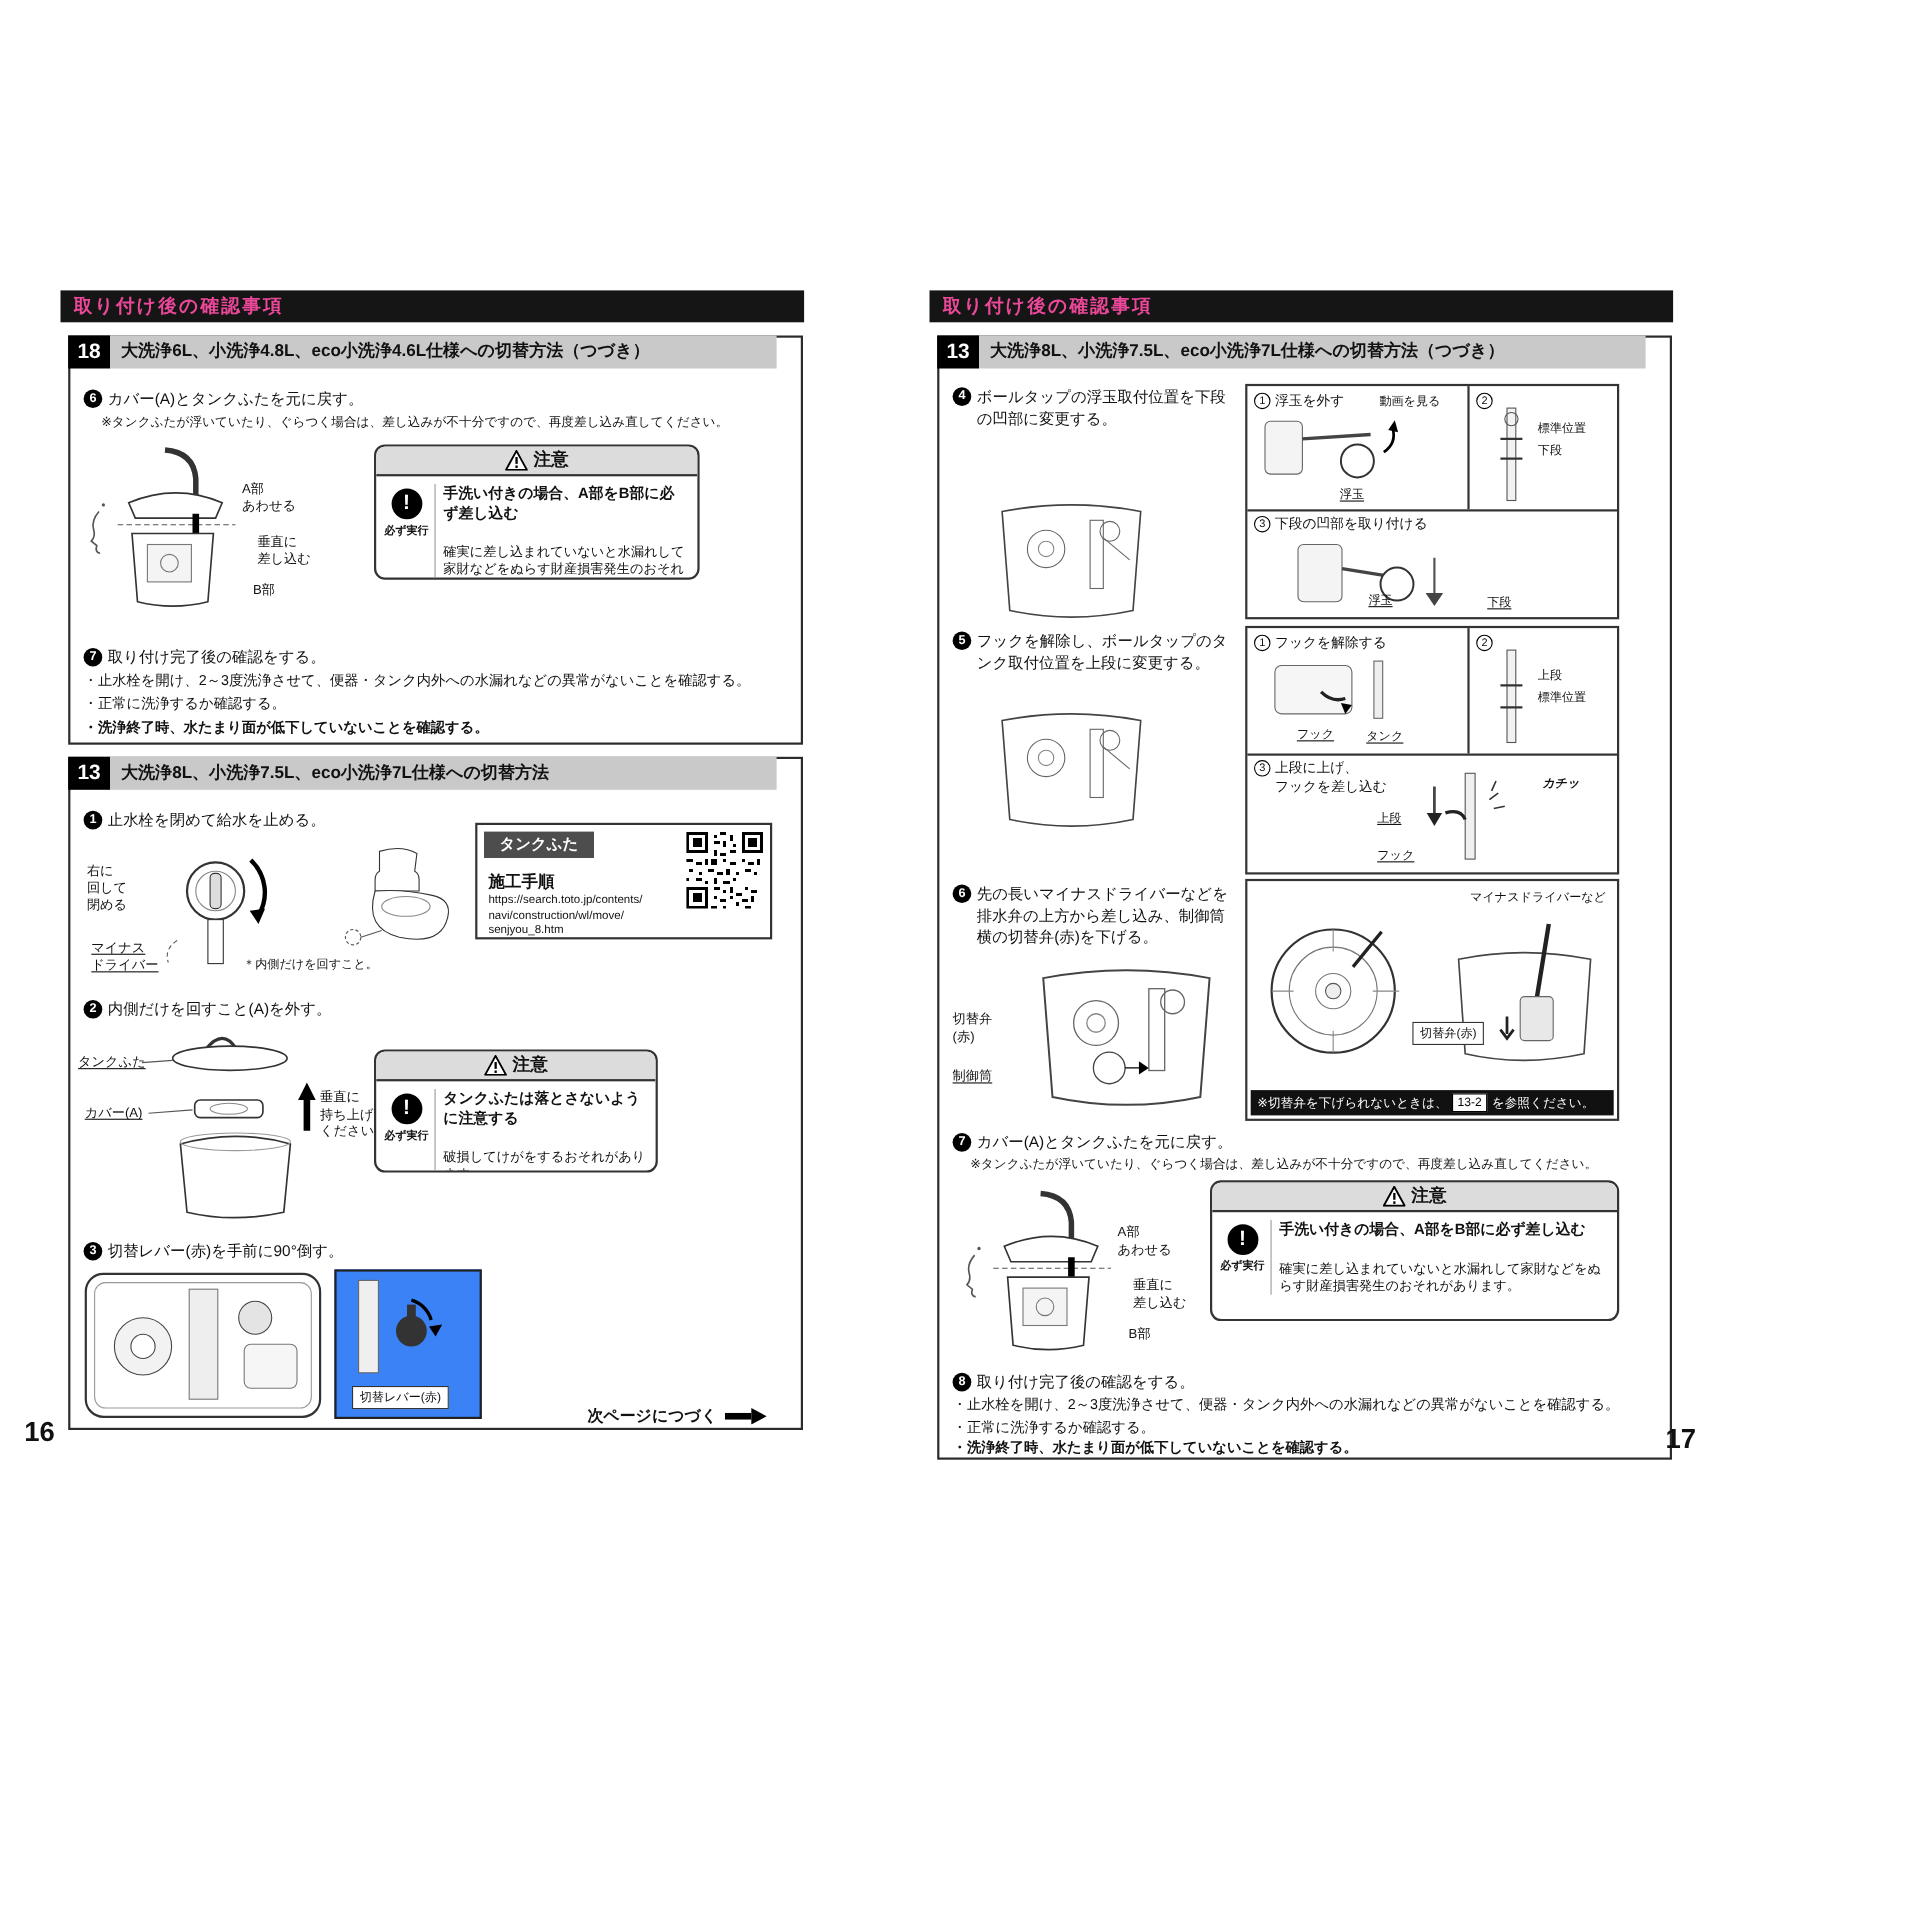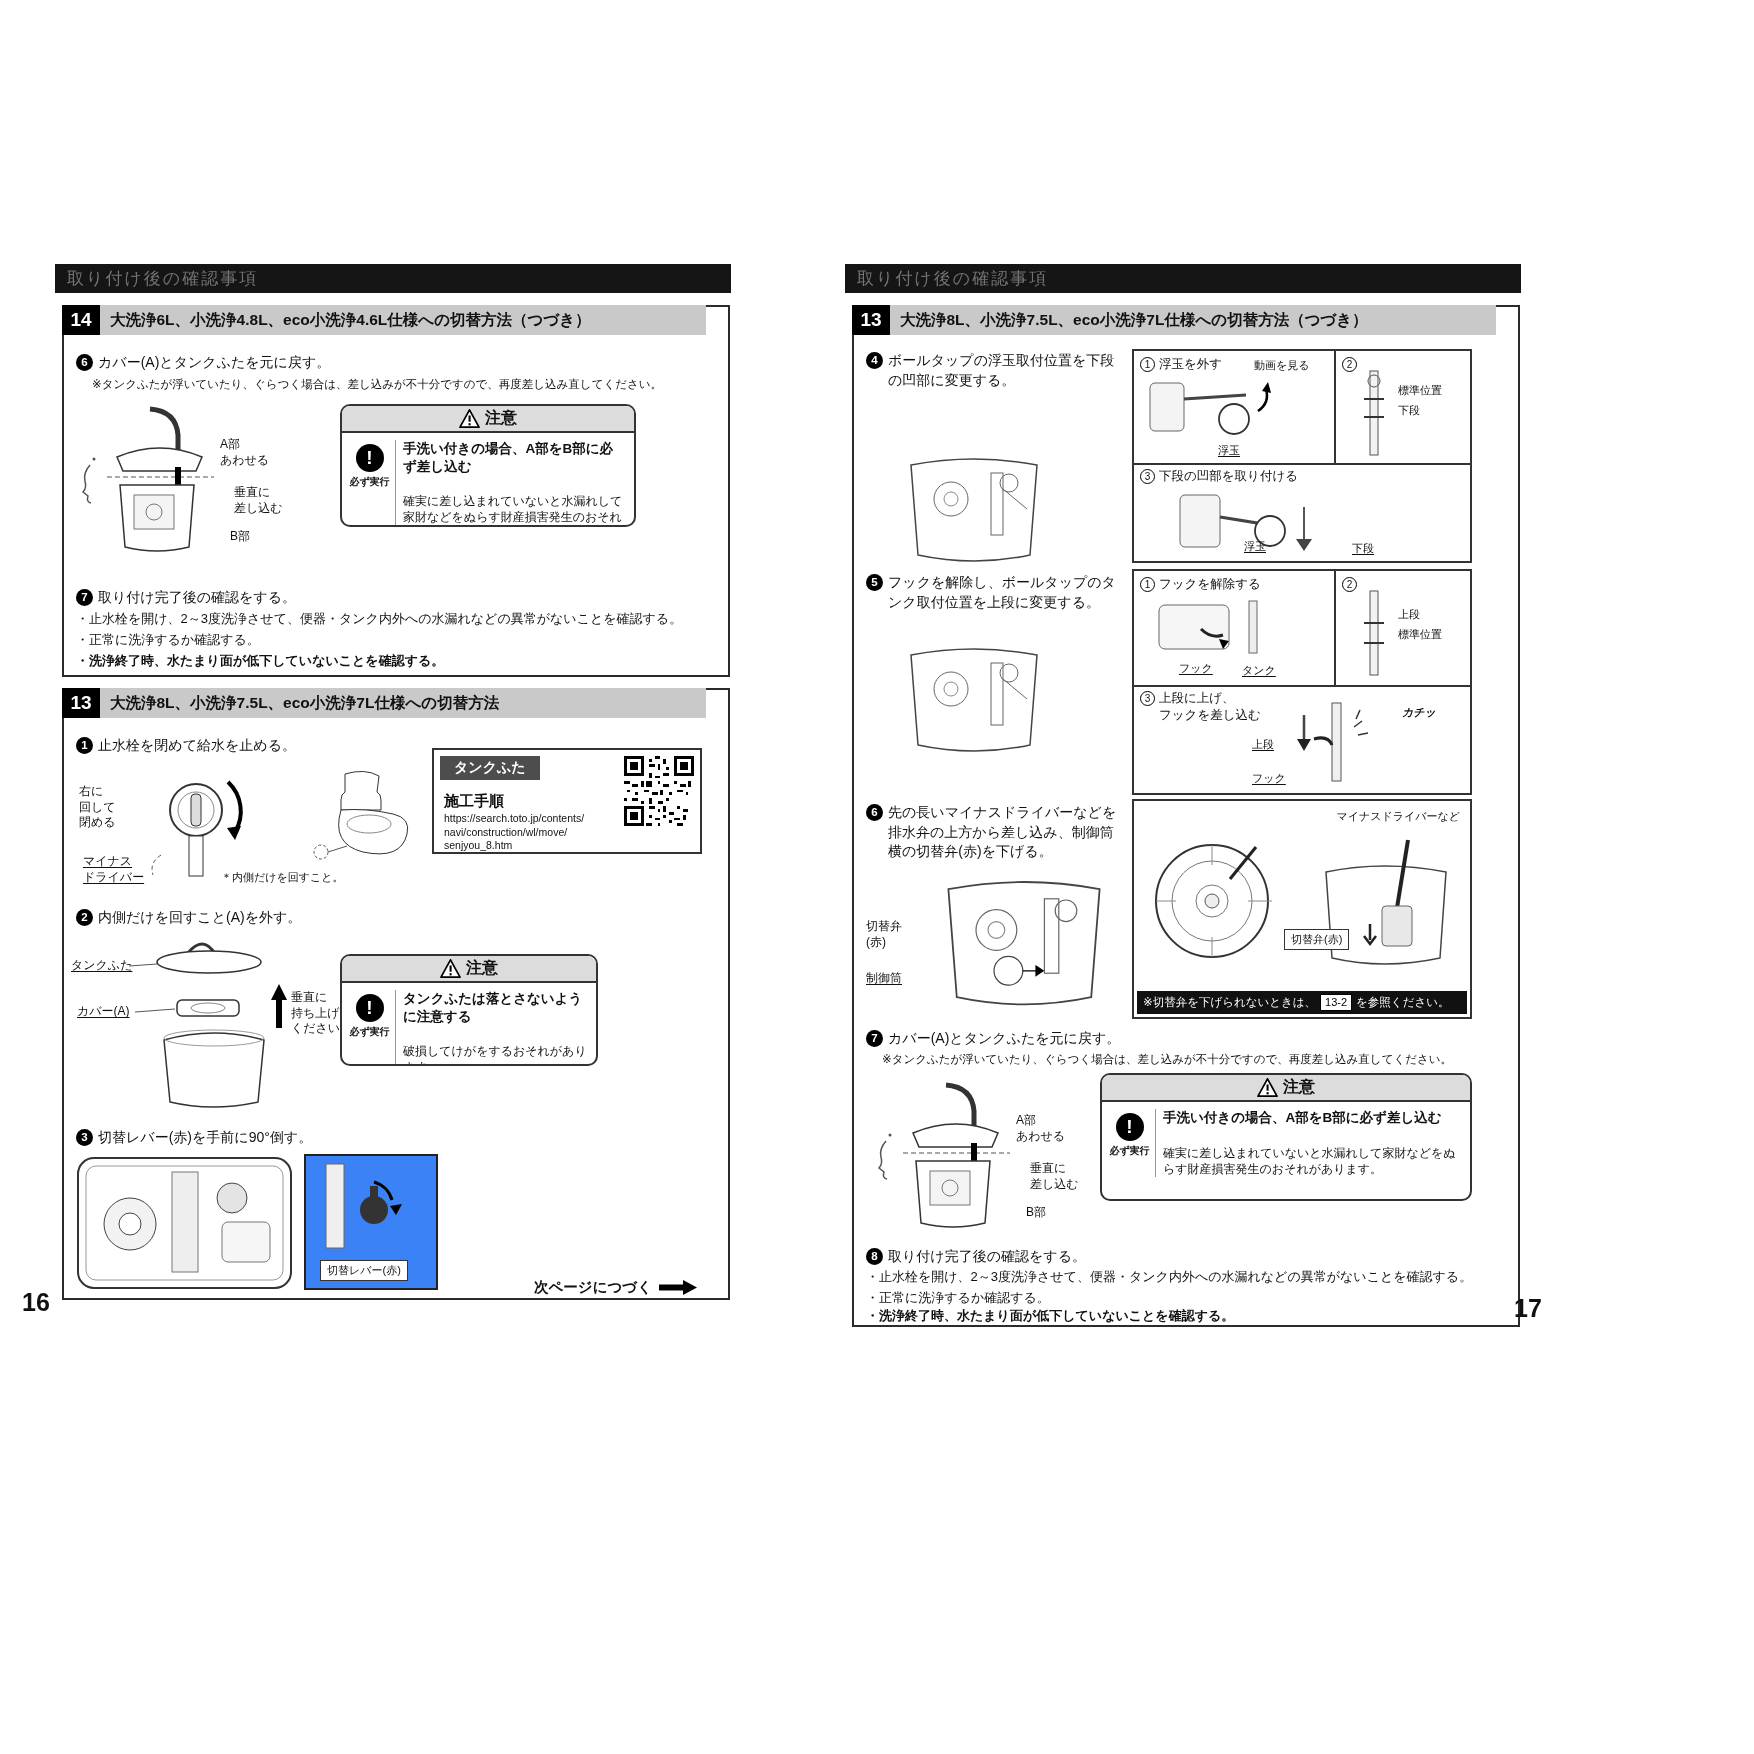--- a/index.html
+++ b/index.html
@@ -1,21 +1,21 @@
 <!DOCTYPE html>
 <html><head>
 <meta charset="utf-8">
 <style>
   * { margin:0; padding:0; box-sizing:border-box; }
   html,body { background:#fff; }
   body { font-family:"Liberation Sans","DejaVu Sans",sans-serif; color:#111; }
   .canvas { position:relative; width:1754px; height:1754px; background:#fff; overflow:hidden; }
   .page { position:absolute; top:264px; width:676px; height:1100px; }
-  .doc-header { position:absolute; left:0; top:0; width:676px; height:29px; background:#151515; color:#737373;
-                font-size:17px; font-weight:normal; line-height:29px; padding-left:12px; letter-spacing:2px; }
+  .doc-header { position:absolute; left:0; top:0; width:676px; height:29px; background:#151515; color:#ec4899;
+                font-size:17px; font-weight:bold; line-height:29px; padding-left:12px; letter-spacing:2px; }
   .box { position:absolute; border:2px solid #2b2b2b; background:#fff; }
   .sec-head { position:absolute; left:-2px; top:-2px; right:22px; display:flex; height:30px; }
   .sec-num { width:38px; background:#000; color:#fff; font-size:19px; font-weight:bold;
              display:flex; align-items:center; justify-content:center; flex:none; }
   .sec-title { flex:1; background:#c9c9c9; font-size:15.5px; font-weight:bold; line-height:30px;
                padding:0 10px; white-space:nowrap; overflow:hidden; }
   .abs { position:absolute; }
   .step { display:flex; gap:5px; align-items:flex-start; font-size:14px; line-height:1.4; }
   .badge { flex:none; width:17px; height:17px; border-radius:50%; background:#000; color:#fff;
            font-size:11.5px; font-weight:bold; display:flex; align-items:center; justify-content:center; margin-top:1px; }
@@ -64,21 +64,21 @@
 
 <div class="canvas">
 
   <section class="page" style="left:55px">
     <header class="doc-header">
       <span>取り付け後の確認事項</span>
     </header>
 
     <div class="box" style="left:7px;top:41px;width:668px;height:372px">
       <div class="sec-head">
-        <span class="sec-num">14</span>
+        <span class="sec-num">18</span>
         <span class="sec-title">大洗浄6L、小洗浄4.8L、eco小洗浄4.6L仕様への切替方法（つづき）</span>
       </div>
 
       <div class="abs step" style="left:12px;top:46px;width:640px">
         <span class="badge">6</span>
         <span>カバー(A)とタンクふたを元に戻す。</span>
       </div>
       <div class="abs note" style="left:28px;top:69px">※タンクふたが浮いていたり、ぐらつく場合は、差し込みが不十分ですので、再度差し込み直してください。</div>
 
       <div class="abs" style="left:8px;top:90px;width:262px;height:185px">

